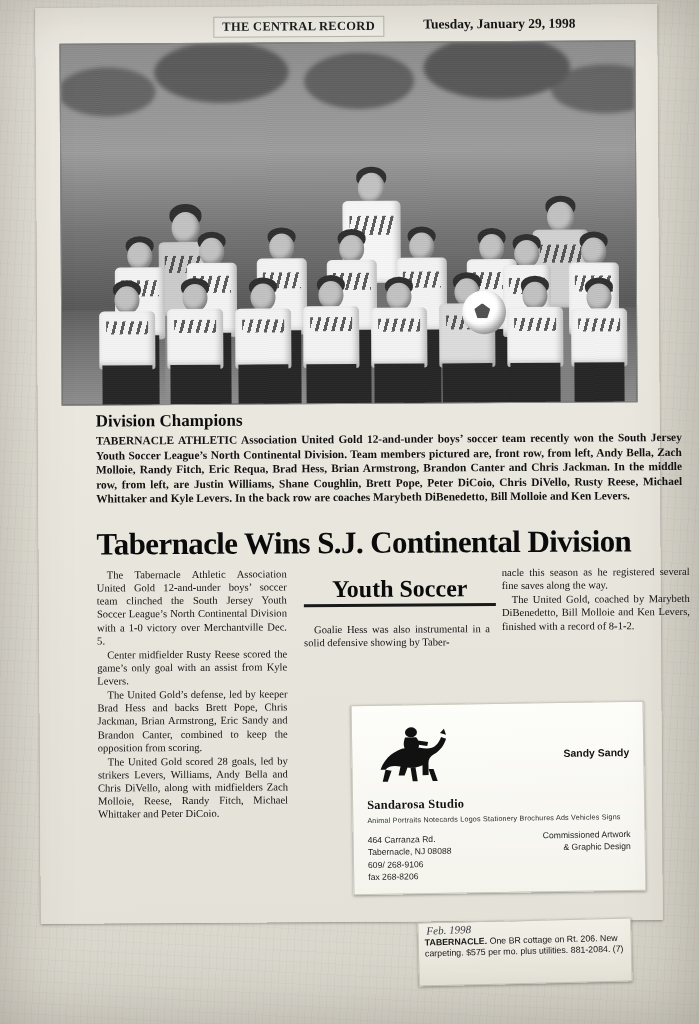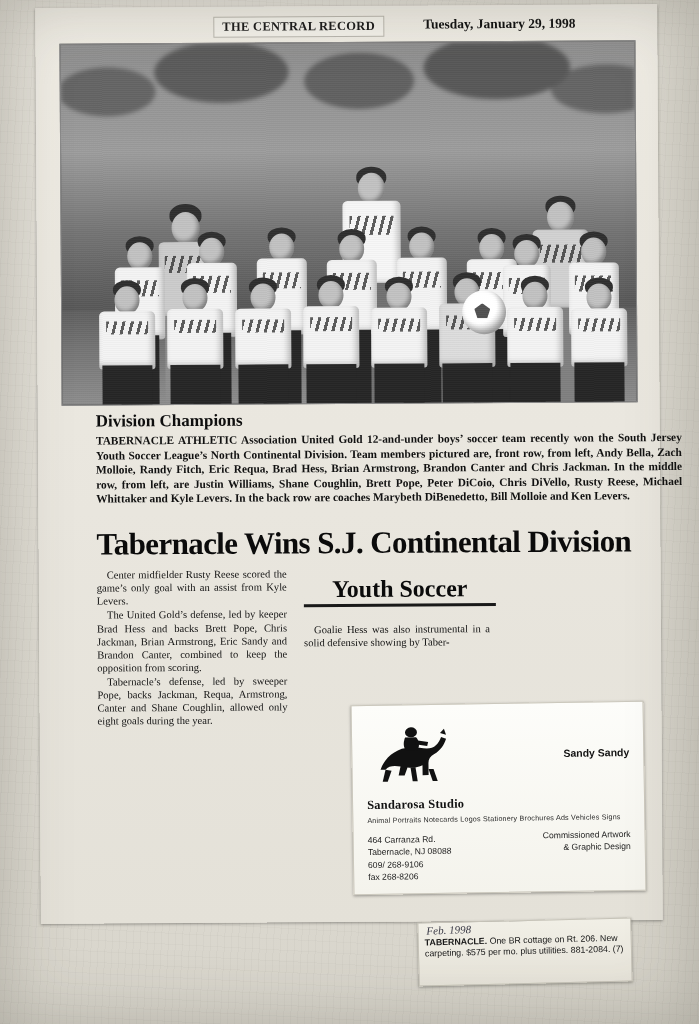--- a/index.html
+++ b/index.html
@@ -475,29 +475,34 @@
   <div id="caption">
     <div class="cap-head">Division Champions</div>
     <div class="cap-body">TABERNACLE ATHLETIC Association United Gold 12-and-under boys’ soccer team recently won the South Jersey Youth Soccer League’s North Continental Division. Team members pictured are, front row, from left, Andy Bella, Zach Molloie, Randy Fitch, Eric Requa, Brad Hess, Brian Armstrong, Brandon Canter and Chris Jackman. In the middle row, from left, are Justin Williams, Shane Coughlin, Brett Pope, Peter DiCoio, Chris DiVello, Rusty Reese, Michael Whittaker and Kyle Levers. In the back row are coaches Marybeth DiBenedetto, Bill Molloie and Ken Levers.</div>
   </div>
 
   <div id="headline">Tabernacle Wins S.J. Continental Division</div>
 
   <div id="subhead">Youth Soccer</div>
 
   <div class="col" id="col1">
+    <p>The Tabernacle Athletic Association United Gold 12-and-under boys’ soccer team clinched the South Jersey Youth Soccer League’s North Continental Division with a 1-0 victory over Merchantville Dec. 5.</p>
     <p>Center midfielder Rusty Reese scored the game’s only goal with an assist from Kyle Levers.</p>
     <p>The United Gold’s defense, led by keeper Brad Hess and backs Brett Pope, Chris Jackman, Brian Armstrong, Eric Sandy and Brandon Canter, combined to keep the opposition from scoring.</p>
-    <p>Tabernacle’s defense, led by sweeper Pope, backs Jackman, Requa, Armstrong, Canter and Shane Coughlin, allowed only eight goals during the year.</p>
+    <p>The United Gold scored 28 goals, led by strikers Levers, Williams, Andy Bella and Chris DiVello, along with midfielders Zach Molloie, Reese, Randy Fitch, Michael Whittaker and Peter DiCoio.</p>
   </div>
 
   <div class="col" id="col2">
     <p>Goalie Hess was also instrumental in a solid defensive showing by Taber-</p>
   </div>
 
+  <div class="col" id="col3">
+    <p style="text-indent:0">nacle this season as he registered several fine saves along the way.</p>
+    <p>The United Gold, coached by Marybeth DiBenedetto, Bill Molloie and Ken Levers, finished with a record of 8-1-2.</p>
+  </div>
 </div>
 
 <div class="clipping" id="business-card">
   <div class="bc-logo">
     <svg viewBox="0 0 84 62" width="84" height="62" aria-hidden="true">
       <g fill="#111">
         <path d="M10 46 C14 34, 26 24, 40 24 C52 24, 60 28, 66 22 C68 20, 70 17, 71 14 L76 16 C74 22, 70 28, 64 31 C60 33, 58 36, 58 40 L58 52 L52 52 L52 42 C48 44, 42 45, 37 44 L34 52 L28 52 L30 43 C24 42, 18 42, 15 46 Z"></path>
         <path d="M15 46 L12 58 L17 58 L21 47 Z"></path>
         <path d="M40 44 L42 58 L47 58 L45 44 Z"></path>
         <path d="M58 46 L62 58 L67 58 L63 46 Z"></path>

